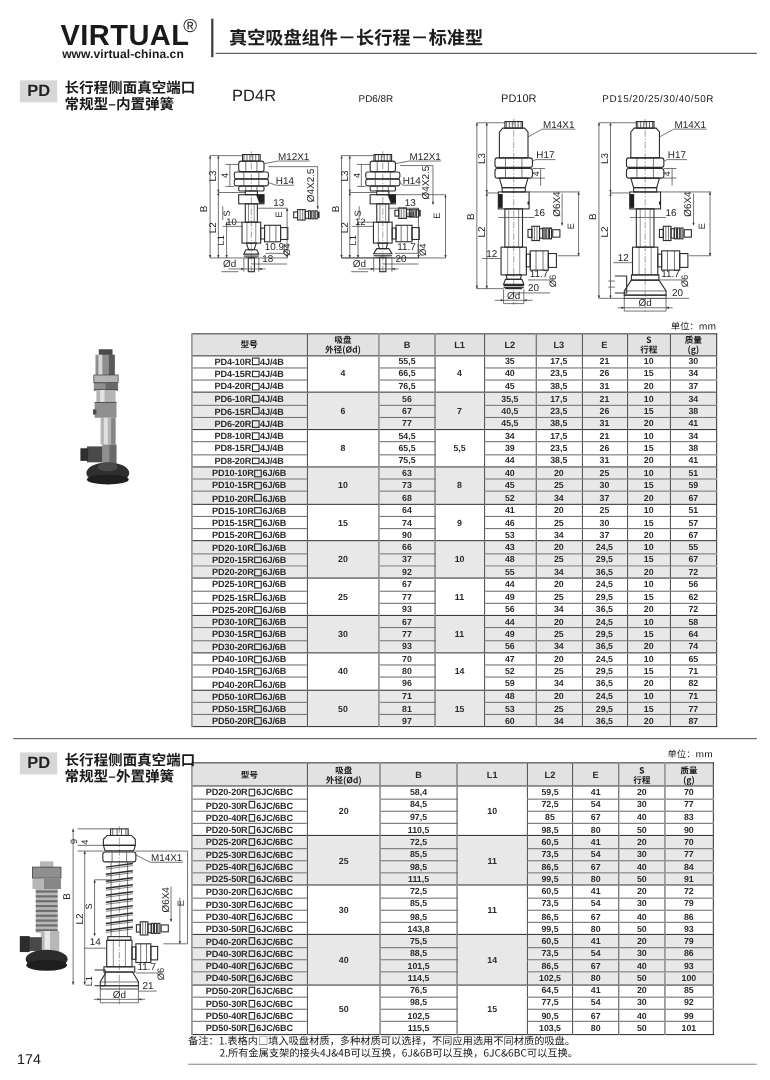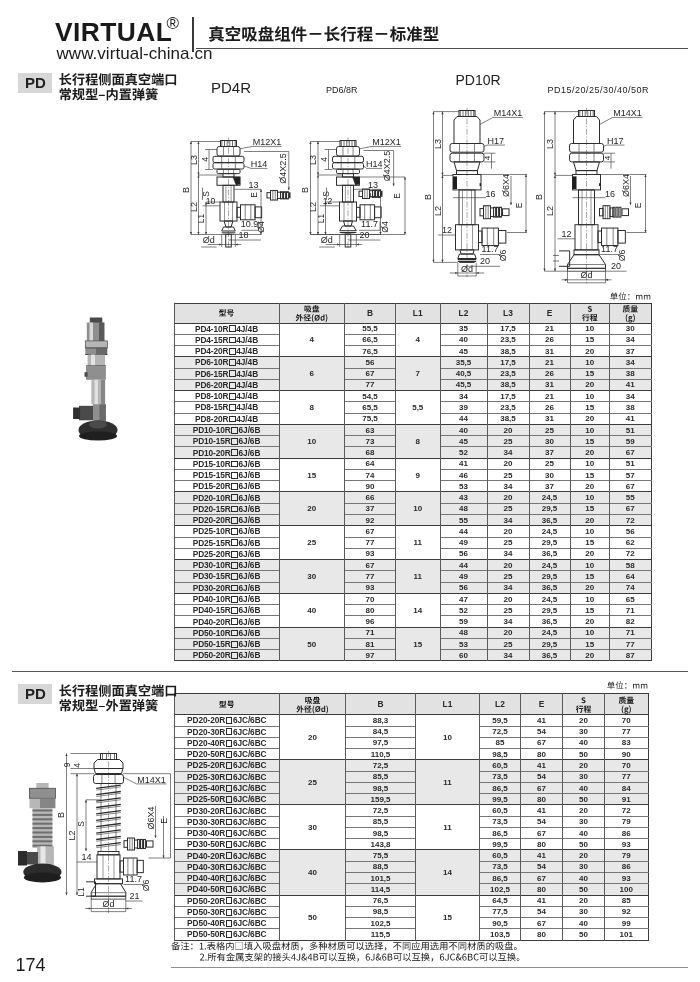--- a/index.html
+++ b/index.html
@@ -15,43 +15,43 @@
 td.mod{letter-spacing:-0.08px;font-size:8.3px}
 .sq{display:inline-block;width:4.6px;height:4.8px;border:1px solid #2a2a2a;margin:0 0.6px;vertical-align:-0.6px}
 </style></head><body>
 
 <div id="page">
 
 <div class="abs" style="left:55px;top:16.9px;font-size:26.4px;font-weight:bold;color:#1a1a1a;letter-spacing:0.4px">VIRTUAL</div>
 
 <div class="abs" style="left:166.5px;top:14px;font-size:17px;color:#1a1a1a">®</div>
 
-<div class="abs" style="left:56.5px;top:44px;font-size:17px;font-weight:normal;color:#1a1a1a;letter-spacing:0.05px">www.virtual-china.cn</div>
+<div class="abs" style="left:56.5px;top:44px;font-size:11px;font-weight:bold;color:#1a1a1a;letter-spacing:0.05px">www.virtual-china.cn</div>
 
 <div class="abs" style="left:191.5px;top:17px;width:2.4px;height:34.5px;background:#3a3a3a"></div>
 
 <div class="abs" style="left:196px;top:47.6px;width:492px;height:1.5px;background:#4c4c4c"></div>
 
 <div class="abs" style="left:18.3px;top:73px;width:34px;height:20.3px;background:#d7d7d7"></div>
 <div class="abs" style="left:18.3px;top:73px;width:34px;height:20.3px;line-height:20.3px;text-align:center;font-size:15px;font-weight:bold;color:#222">PD</div>
 
 <div class="abs" style="left:211px;top:79px;font-size:15px;color:#222">PD4R</div>
 
 <div class="abs" style="left:326px;top:85px;font-size:9px;color:#222">PD6/8R</div>
 
-<div class="abs" style="left:455.5px;top:72px;font-size:14px;color:#222">PD10R</div>
+<div class="abs" style="left:455.5px;top:85px;font-size:10px;color:#222">PD10R</div>
 
 <div class="abs" style="left:547.5px;top:85px;font-size:9px;color:#222;letter-spacing:0.5px">PD15/20/25/30/40/50R</div>
 
 <div class="abs" style="left:18.3px;top:684px;width:34px;height:20.3px;background:#d7d7d7"></div>
 <div class="abs" style="left:18.3px;top:684px;width:34px;height:20.3px;line-height:20.3px;text-align:center;font-size:15px;font-weight:bold;color:#222">PD</div>
 
 <div class="abs" style="left:12px;top:670.5px;width:676px;height:1.3px;background:#5a5a5a"></div>
 
-<div class="abs" style="left:15.5px;top:955px;font-size:18px;color:#1a1a1a">174</div>
+<div class="abs" style="left:15.5px;top:955px;font-size:13px;color:#1a1a1a">174</div>
 
 <div class="abs" style="left:171px;top:967.2px;width:517px;height:1px;background:#8f8f8f"></div>
 
 <table style="left:173.5px;top:303px;width:477.5px">
       <colgroup>
         <col style="width:105px">
         <col style="width:65.5px">
         <col style="width:51px">
         <col style="width:44.5px">
         <col style="width:47px">
@@ -383,21 +383,21 @@
           <td>B</td>
           <td>L1</td>
           <td>L2</td>
           <td>E</td>
           <td></td>
           <td></td>
         </tr>
         <tr class="w gs" style="height:11.27px">
           <td class="mod">PD20-20R<span class="sq"></span>6JC/6BC</td>
           <td rowspan="4">20</td>
-          <td>88,3</td>
+          <td>58,4</td>
           <td rowspan="4">10</td>
           <td>59,5</td>
           <td>41</td>
           <td>20</td>
           <td>70</td>
         </tr>
         <tr class="w" style="height:11.27px">
           <td class="mod">PD20-30R<span class="sq"></span>6JC/6BC</td>
           <td>84,5</td>
           <td>72,5</td>
@@ -442,21 +442,21 @@
         <tr class="g" style="height:11.27px">
           <td class="mod">PD25-40R<span class="sq"></span>6JC/6BC</td>
           <td>98,5</td>
           <td>86,5</td>
           <td>67</td>
           <td>40</td>
           <td>84</td>
         </tr>
         <tr class="g" style="height:11.27px">
           <td class="mod">PD25-50R<span class="sq"></span>6JC/6BC</td>
-          <td>159,5</td>
+          <td>111,5</td>
           <td>99,5</td>
           <td>80</td>
           <td>50</td>
           <td>91</td>
         </tr>
         <tr class="w gs" style="height:11.27px">
           <td class="mod">PD30-20R<span class="sq"></span>6JC/6BC</td>
           <td rowspan="4">30</td>
           <td>72,5</td>
           <td rowspan="4">11</td>

